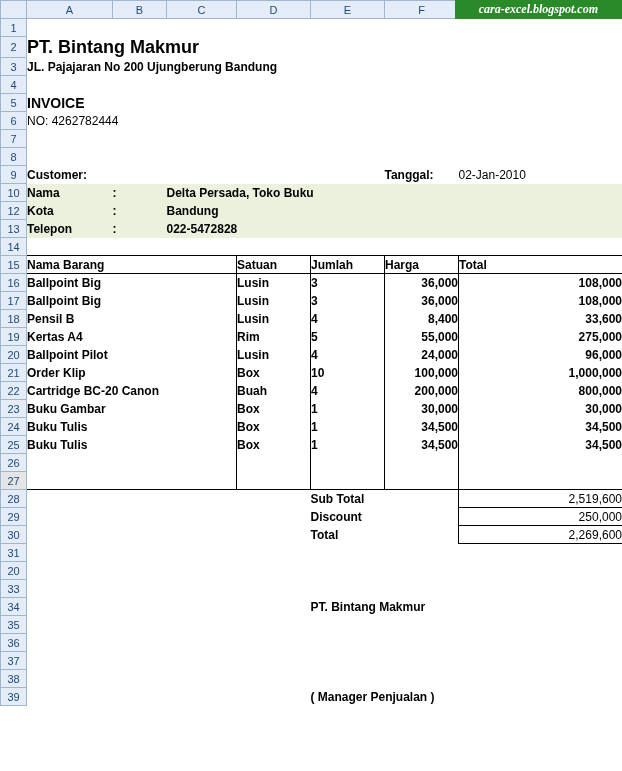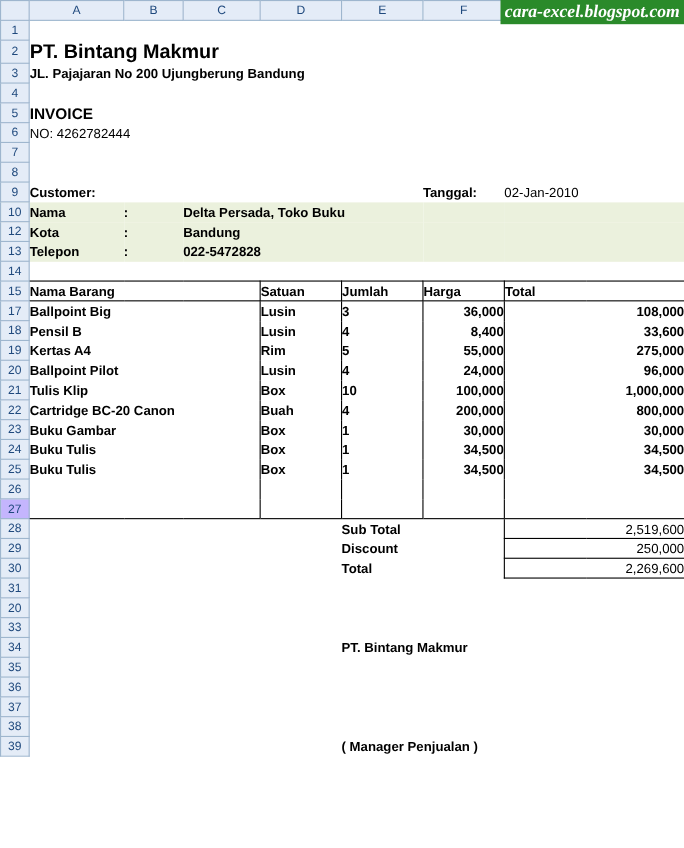--- a/index.html
+++ b/index.html
@@ -12,22 +12,22 @@
     width: 622px;
   }
   .watermark {
     position: absolute;
     top: 0;
     right: 0;
     background: #2a8a2a;
     color: #fff;
     font-family: "Comic Sans MS", cursive;
     font-style: italic;
-    font-size: 16px;
-    padding: 2px 4px;
+    font-size: 12px;
+    padding: 2px 24px;
     font-weight: bold;
   }
   table.sheet {
     border-collapse: collapse;
     table-layout: fixed;
     width: 622px;
   }
   table.sheet td, table.sheet th {
     padding: 0;
     height: 18px;
@@ -63,21 +63,21 @@
   .bl { border-left: 1px solid #000 !important; }
   .br { border-right: 1px solid #000 !important; }
   .hdrcell {
     border: 1px solid #000;
     text-align: left;
     font-weight: bold;
     background: #fff;
   }
   .tallrow td, .tallrow th { height: 30px; }
   .alt { background: #ebf1dd; }
-  .selrow { background: #c4b5fd; }
+  .selrow { background: #e5e5e5; }
 </style>
 </head>
 <body>
 
 <div class="watermark">cara-excel.blogspot.com</div>
 
 <table class="sheet">
   <colgroup>
     <col class="rowhdr">
       <col class="colA">
@@ -175,20 +175,28 @@
     <td class="cell hdrcell" colspan="3">Nama Barang</td>
     <td class="cell hdrcell">Satuan</td>
     <td class="cell hdrcell">Jumlah</td>
     <td class="cell hdrcell">Harga</td>
     <td class="cell hdrcell" colspan="2">Total</td>
   </tr>
 
   </tbody>
     <tbody id="item-rows">
       <tr>
+        <th class="rowhdr">16</th>
+        <td class="cell bold bl" colspan="3">Ballpoint Big</td>
+        <td class="cell bold bl">Lusin</td>
+        <td class="cell bold bl center">3</td>
+        <td class="cell bold bl right">36,000</td>
+        <td class="cell bold bl br right" colspan="2">108,000</td>
+      </tr>
+      <tr>
         <th class="rowhdr">17</th>
         <td class="cell bold bl" colspan="3">Ballpoint Big</td>
         <td class="cell bold bl">Lusin</td>
         <td class="cell bold bl center">3</td>
         <td class="cell bold bl right">36,000</td>
         <td class="cell bold bl br right" colspan="2">108,000</td>
       </tr>
       <tr>
         <th class="rowhdr">18</th>
         <td class="cell bold bl" colspan="3">Pensil B</td>
@@ -208,21 +216,21 @@
       <tr>
         <th class="rowhdr">20</th>
         <td class="cell bold bl" colspan="3">Ballpoint Pilot</td>
         <td class="cell bold bl">Lusin</td>
         <td class="cell bold bl center">4</td>
         <td class="cell bold bl right">24,000</td>
         <td class="cell bold bl br right" colspan="2">96,000</td>
       </tr>
       <tr>
         <th class="rowhdr">21</th>
-        <td class="cell bold bl" colspan="3">Tulis Klip</td>
+        <td class="cell bold bl" colspan="3">Order Klip</td>
         <td class="cell bold bl">Box</td>
         <td class="cell bold bl center">10</td>
         <td class="cell bold bl right">100,000</td>
         <td class="cell bold bl br right" colspan="2">1,000,000</td>
       </tr>
       <tr>
         <th class="rowhdr">22</th>
         <td class="cell bold bl" colspan="3">Cartridge BC-20 Canon</td>
         <td class="cell bold bl">Buah</td>
         <td class="cell bold bl center">4</td>

